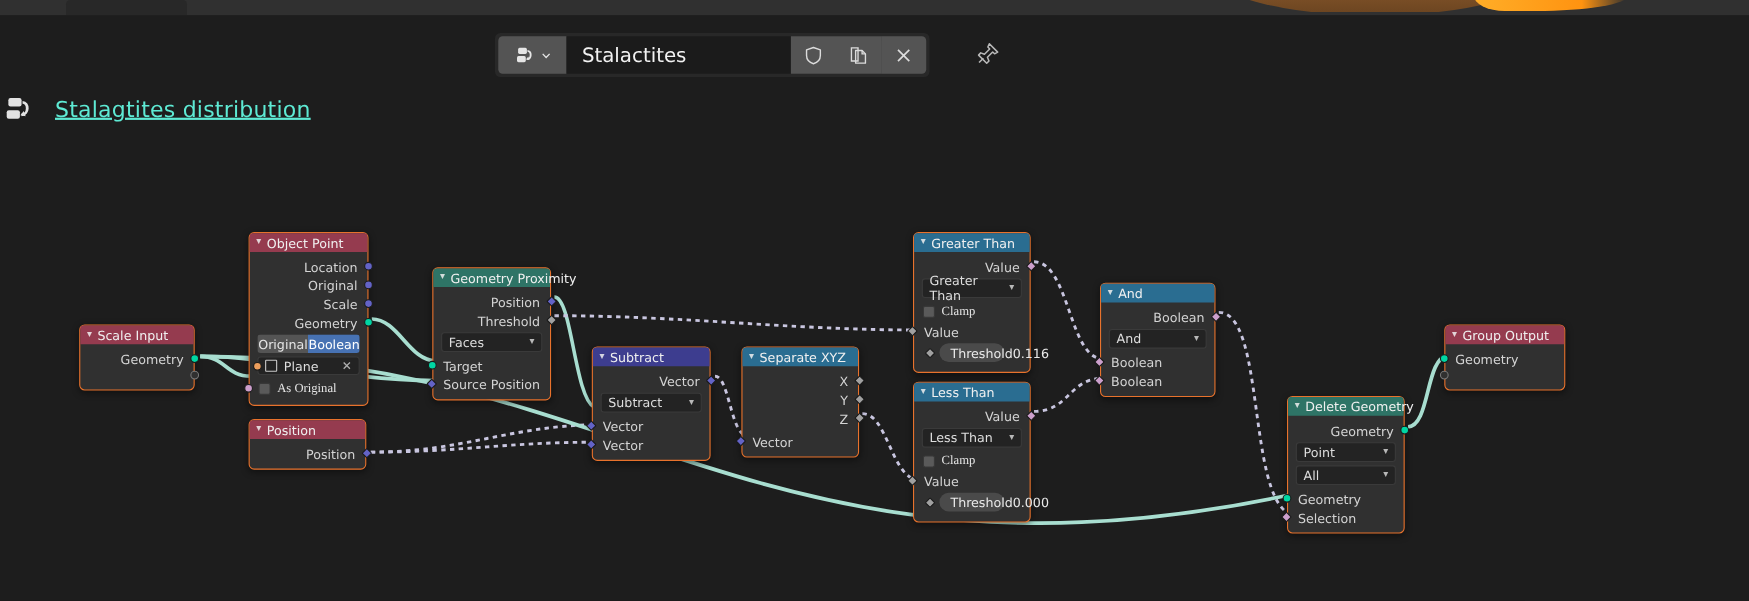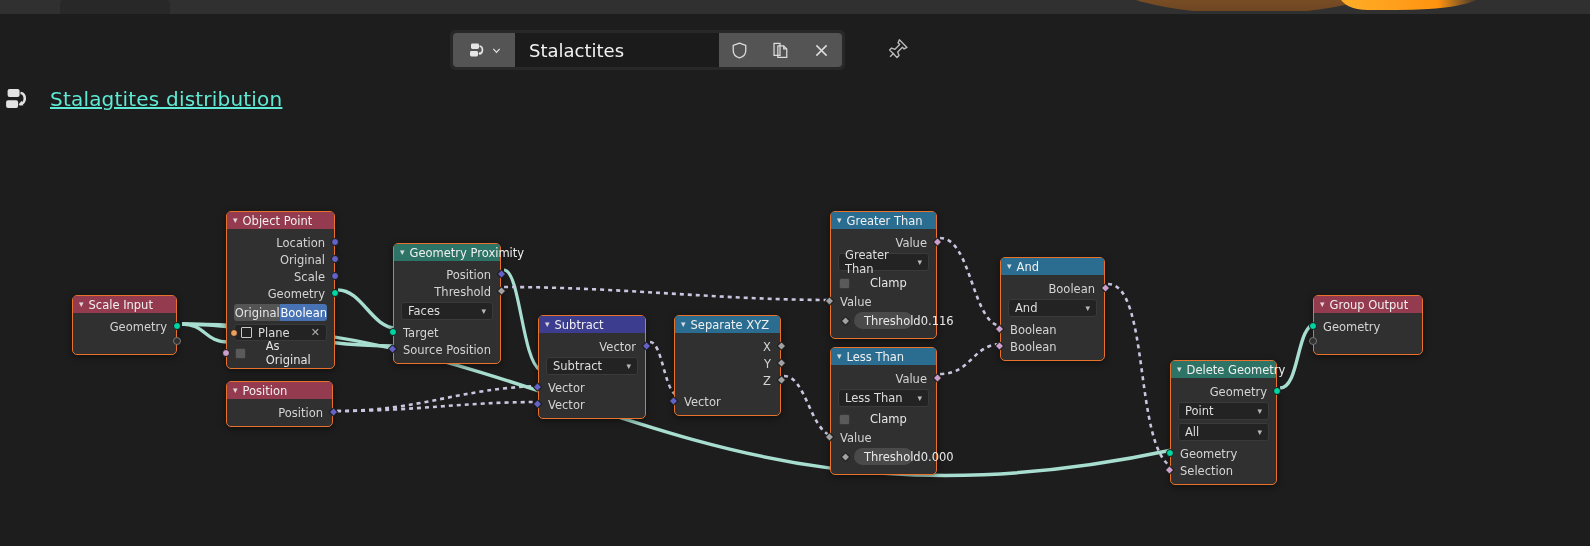--- a/index.html
+++ b/index.html
@@ -105,21 +105,21 @@
   .s-bool{ background:#cc9fcc; }
   .s-obj { background:#ed9e5c; }
 
   .dropdown {
     margin:3px 7px; height:18px; background:#232323; border:1px solid #3a3a3a;
     border-radius:3px; display:flex; align-items:center; justify-content:space-between;
     padding:0 6px; font-size:11.5px; color:#dedede; cursor:pointer;
   }
   .dropdown .cv { font-size:9px; opacity:.8; }
 
-  .checkrow { height:18px; display:flex; align-items:center; gap:20px; padding:0 8px; position:relative; }
+  .checkrow { height:18px; display:flex; align-items:center; gap:6px; padding:0 8px; position:relative;font-family:Liberation Serif, serif; }
   .chkbox { width:11px; height:11px; background:#5a5a5a; border:1px solid #383838; border-radius:2px; }
 
   .togglebar { margin:3px 7px; height:17px; display:flex; border-radius:3px; overflow:hidden; }
   .togglebar div { flex:1; display:flex; align-items:center; justify-content:center; font-size:11.5px; }
   .tg-off { background:#545454; color:#e4e4e4; }
   .tg-on  { background:#4772b3; color:#ffffff; }
 
   .objfield {
     margin:3px 7px; height:17px; background:#232323; border:1px solid #3a3a3a; border-radius:3px;
     display:flex; align-items:center; gap:6px; padding:0 6px; font-size:11.5px; color:#dedede;

